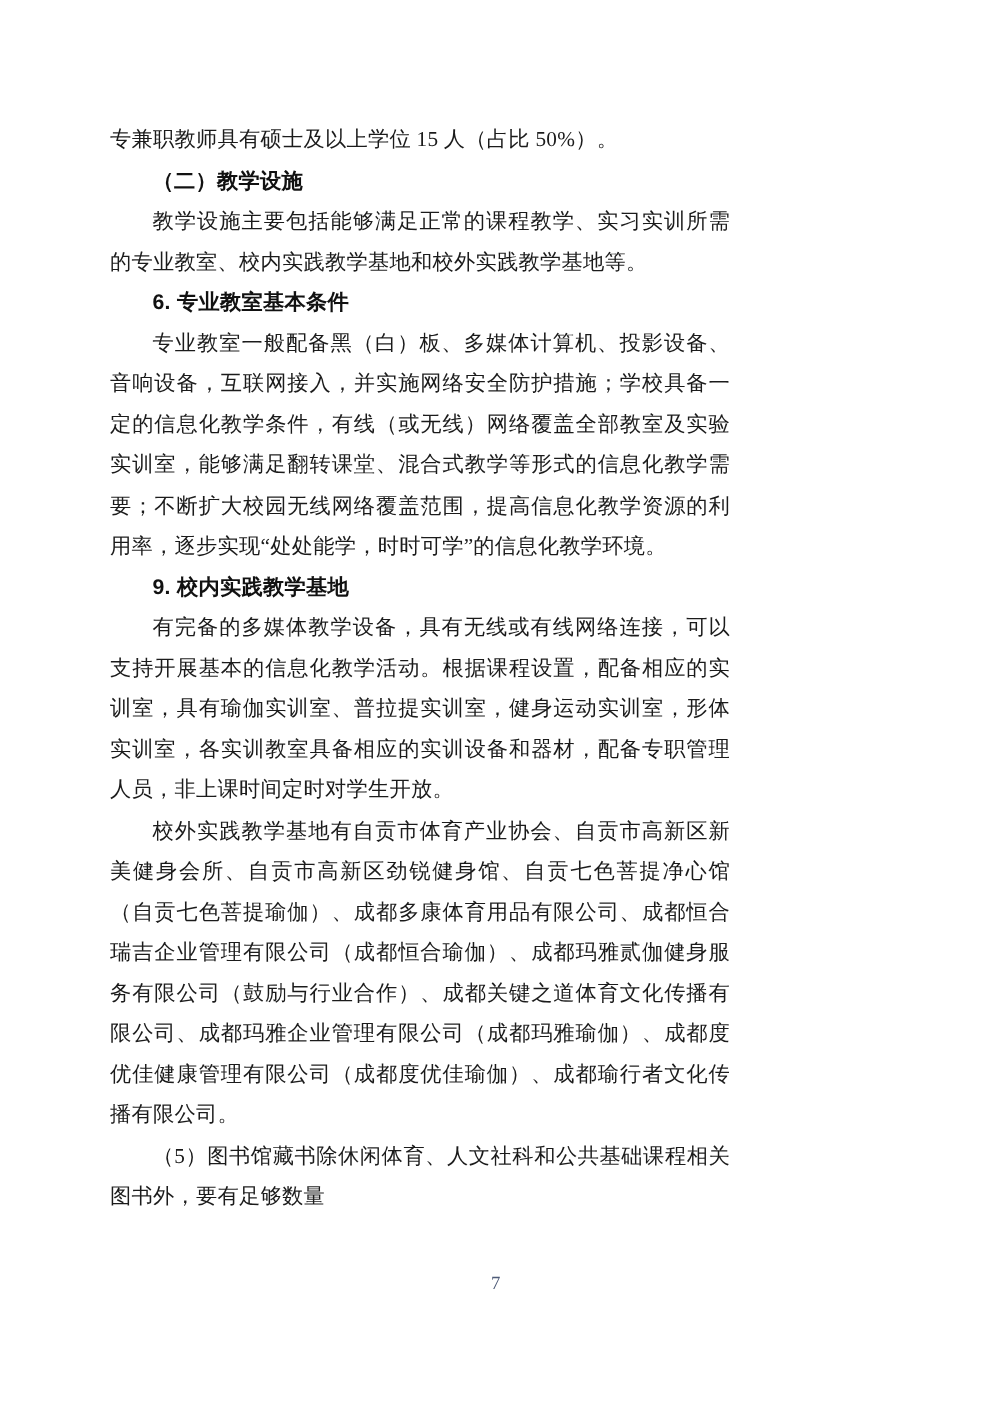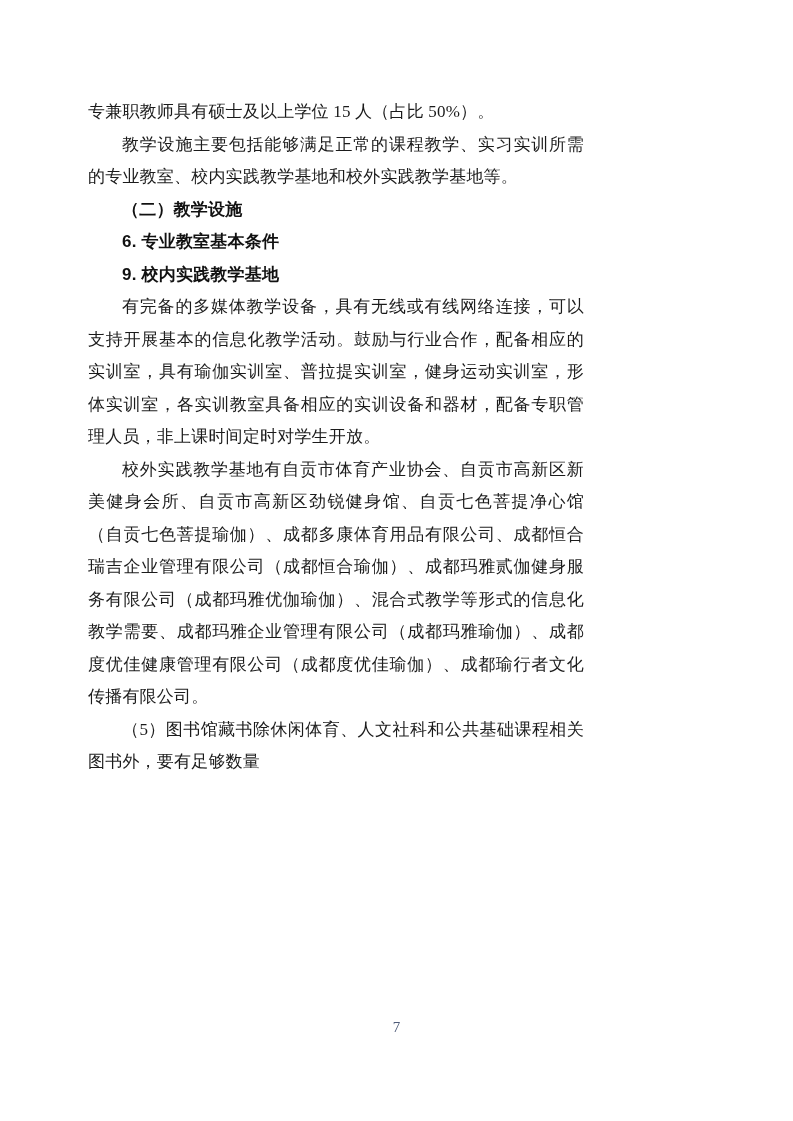--- a/index.html
+++ b/index.html
@@ -53,33 +53,34 @@
     color: #4e5b78;
   }
 </style>
 </head>
 <body>
 
 <div class="page">
 
   <p class="doc-text">专兼职教师具有硕士及以上学位 15 人（占比 50%）。</p>
 
+  <p class="doc-text heading">（二）教学设施</p>
+
   <p class="doc-text indent">教学设施主要包括能够满足正常的课程教学、实习实训所需的专业教室、校内实践教学基地和校外实践教学基地等。</p>
-
-  <p class="doc-text heading">（二）教学设施</p>
 
   <p class="doc-text heading">6. 专业教室基本条件</p>
 
+  <p class="doc-text indent">专业教室一般配备黑（白）板、多媒体计算机、投影设备、音响设备，互联网接入，并实施网络安全防护措施；学校具备一定的信息化教学条件，有线（或无线）网络覆盖全部教室及实验实训室，能够满足翻转课堂、混合式教学等形式的信息化教学需要；不断扩大校园无线网络覆盖范围，提高信息化教学资源的利用率，逐步实现“处处能学，时时可学”的信息化教学环境。</p>
 
   <p class="doc-text heading">9. 校内实践教学基地</p>
 
-  <p class="doc-text indent">有完备的多媒体教学设备，具有无线或有线网络连接，可以支持开展基本的信息化教学活动。鼓励与行业合作，配备相应的实训室，具有瑜伽实训室、普拉提实训室，健身运动实训室，形体实训室，各实训教室具备相应的实训设备和器材，配备专职管理人员，非上课时间定时对学生开放。</p>
+  <p class="doc-text indent">有完备的多媒体教学设备，具有无线或有线网络连接，可以支持开展基本的信息化教学活动。根据课程设置，配备相应的实训室，具有瑜伽实训室、普拉提实训室，健身运动实训室，形体实训室，各实训教室具备相应的实训设备和器材，配备专职管理人员，非上课时间定时对学生开放。</p>
 
 
-  <p class="doc-text indent">校外实践教学基地有自贡市体育产业协会、自贡市高新区新美健身会所、自贡市高新区劲锐健身馆、自贡七色菩提净心馆（自贡七色菩提瑜伽）、成都多康体育用品有限公司、成都恒合瑞吉企业管理有限公司（成都恒合瑜伽）、成都玛雅贰伽健身服务有限公司（成都玛雅优伽瑜伽）、混合式教学等形式的信息化教学需要、成都玛雅企业管理有限公司（成都玛雅瑜伽）、成都度优佳健康管理有限公司（成都度优佳瑜伽）、成都瑜行者文化传播有限公司。</p>
+  <p class="doc-text indent">校外实践教学基地有自贡市体育产业协会、自贡市高新区新美健身会所、自贡市高新区劲锐健身馆、自贡七色菩提净心馆（自贡七色菩提瑜伽）、成都多康体育用品有限公司、成都恒合瑞吉企业管理有限公司（成都恒合瑜伽）、成都玛雅贰伽健身服务有限公司（鼓励与行业合作）、成都关键之道体育文化传播有限公司、成都玛雅企业管理有限公司（成都玛雅瑜伽）、成都度优佳健康管理有限公司（成都度优佳瑜伽）、成都瑜行者文化传播有限公司。</p>
 
 
 
 
   <p class="doc-text indent">（5）图书馆藏书除休闲体育、人文社科和公共基础课程相关图书外，要有足够数量</p>
 
   <div class="footer">
     <span class="page-number">7</span>
   </div>
 

